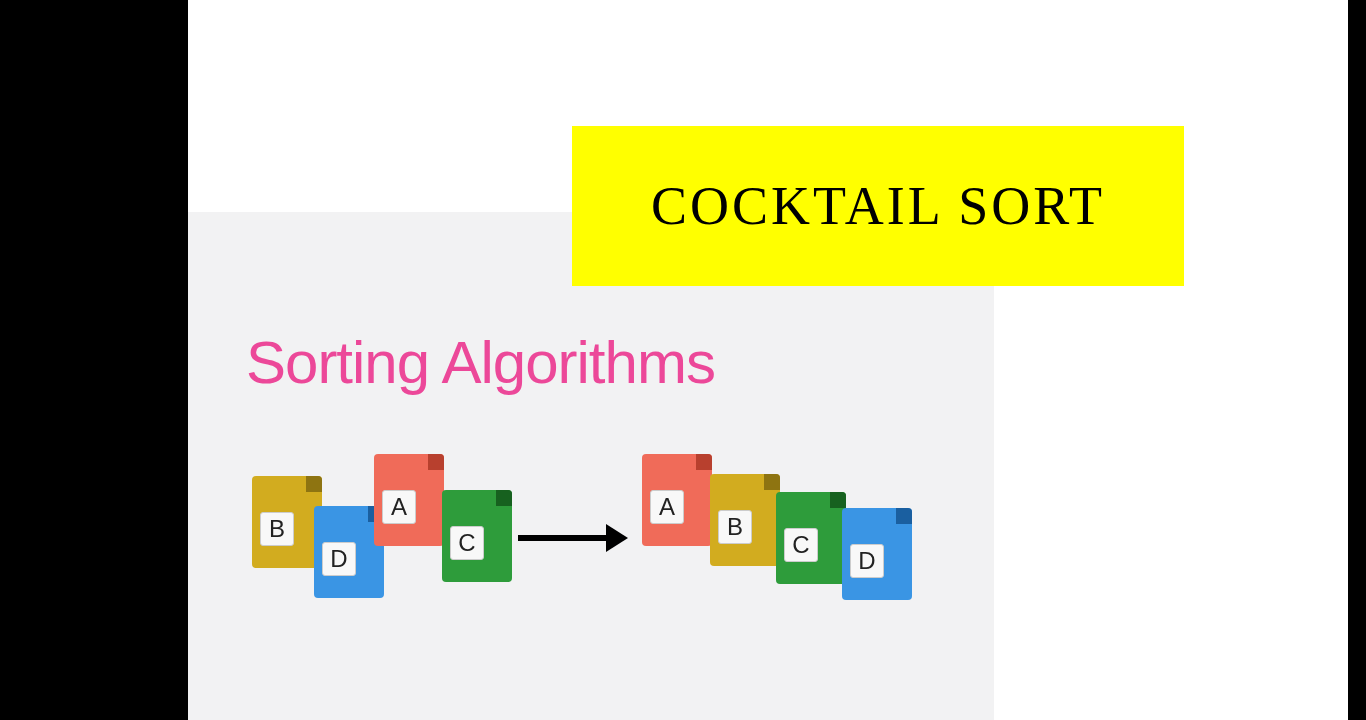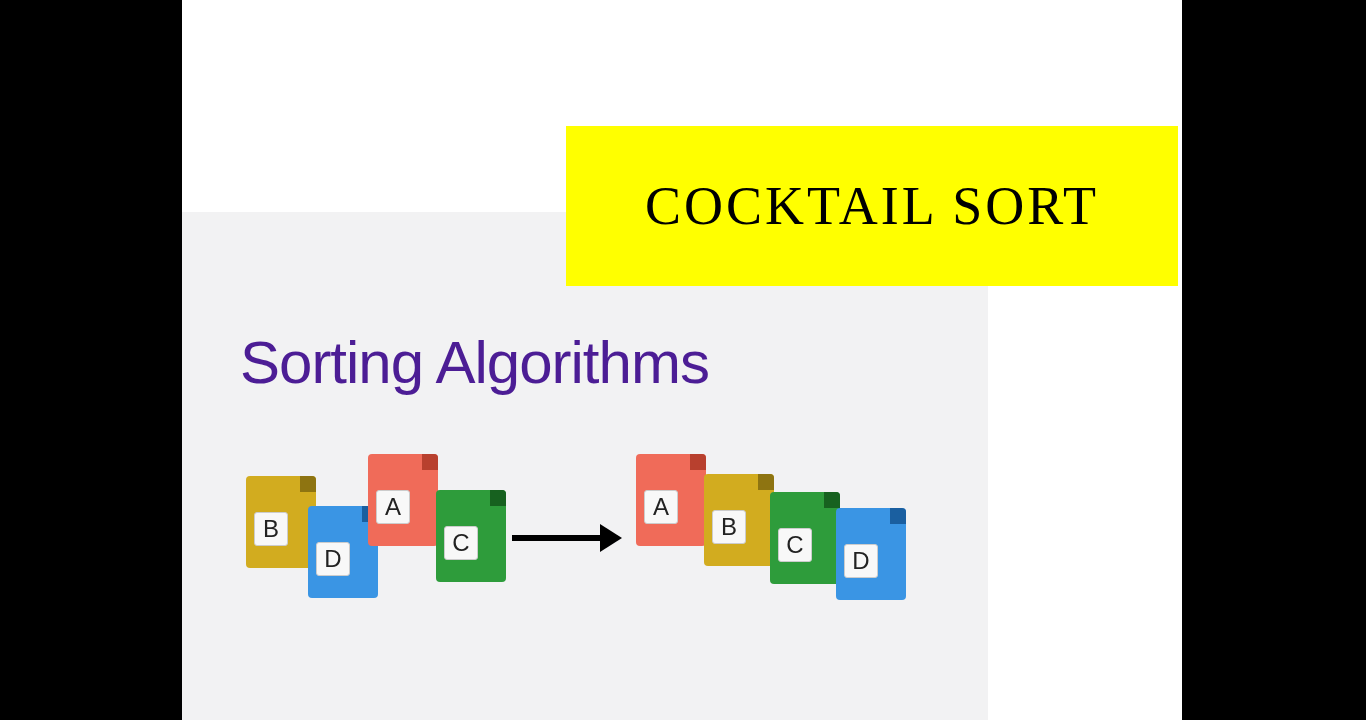--- a/index.html
+++ b/index.html
@@ -6,22 +6,22 @@
   html, body {
     margin: 0; padding: 0;
     width: 1366px; height: 720px;
     background: #000;
     font-family: Arial, Helvetica, sans-serif;
     position: relative;
     overflow: hidden;
   }
   .stage {
     position: absolute;
-    left: 182px; top: 0;
-    width: 1000px; height: 720px;
+    left: 188px; top: 0;
+    width: 1160px; height: 720px;
     background: #fff;
   }
   .gray-panel {
     position: absolute;
     left: 0px; top: 212px;
     width: 806px; height: 508px;
     background: #f2f2f3;
   }
   .title-banner {
     position: absolute;
@@ -36,21 +36,21 @@
     font-family: "Comic Sans MS", "Comic Sans", cursive;
     font-size: 54px;
     letter-spacing: 3px;
     color: #000;
     font-weight: 400;
   }
   .heading {
     position: absolute;
     left: 58px; top: 328px;
     font-size: 60px;
-    color: #4c1d95;
+    color: #ec4899;
     font-weight: 400;
     font-family: "Helvetica Neue", Helvetica, Arial, sans-serif;
     letter-spacing: -1px;
   }
   .card {
     position: absolute;
     width: 70px; height: 92px;
     border-radius: 4px;
   }
   .card .fold {

